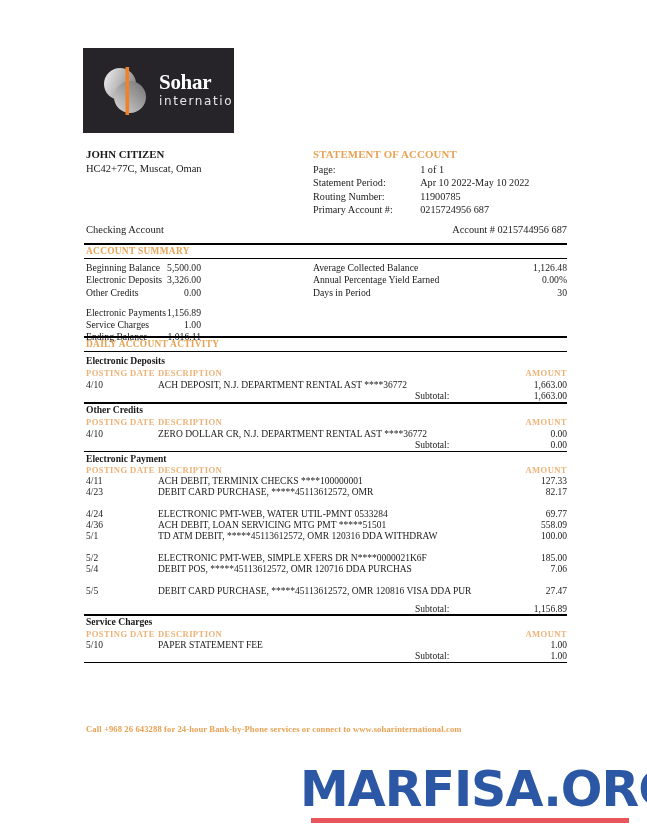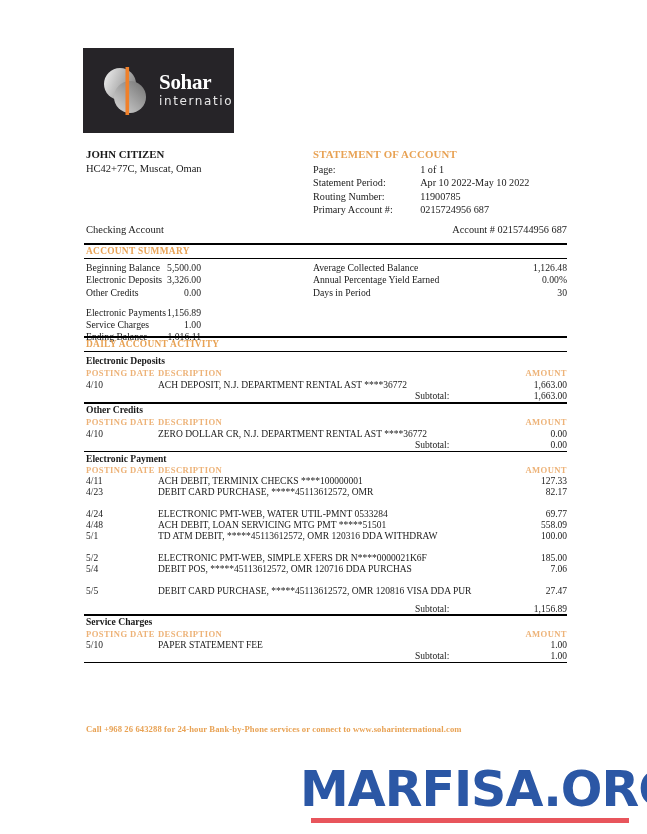--- a/index.html
+++ b/index.html
@@ -403,21 +403,21 @@
     <span class="d">4/23</span>
     <span class="t">DEBIT CARD PURCHASE, *****45113612572, OMR</span>
     <span class="a">82.17</span>
   </div>
   <div class="txn" style="top:508px;">
     <span class="d">4/24</span>
     <span class="t">ELECTRONIC PMT-WEB, WATER UTIL-PMNT 0533284</span>
     <span class="a">69.77</span>
   </div>
   <div class="txn" style="top:519px;">
-    <span class="d">4/48</span>
+    <span class="d">4/36</span>
     <span class="t">ACH DEBIT, LOAN SERVICING MTG PMT *****51501</span>
     <span class="a">558.09</span>
   </div>
   <div class="txn" style="top:530px;">
     <span class="d">5/1</span>
     <span class="t">TD ATM DEBIT, *****45113612572, OMR 120316 DDA WITHDRAW</span>
     <span class="a">100.00</span>
   </div>
   <div class="txn" style="top:552px;">
     <span class="d">5/2</span>

